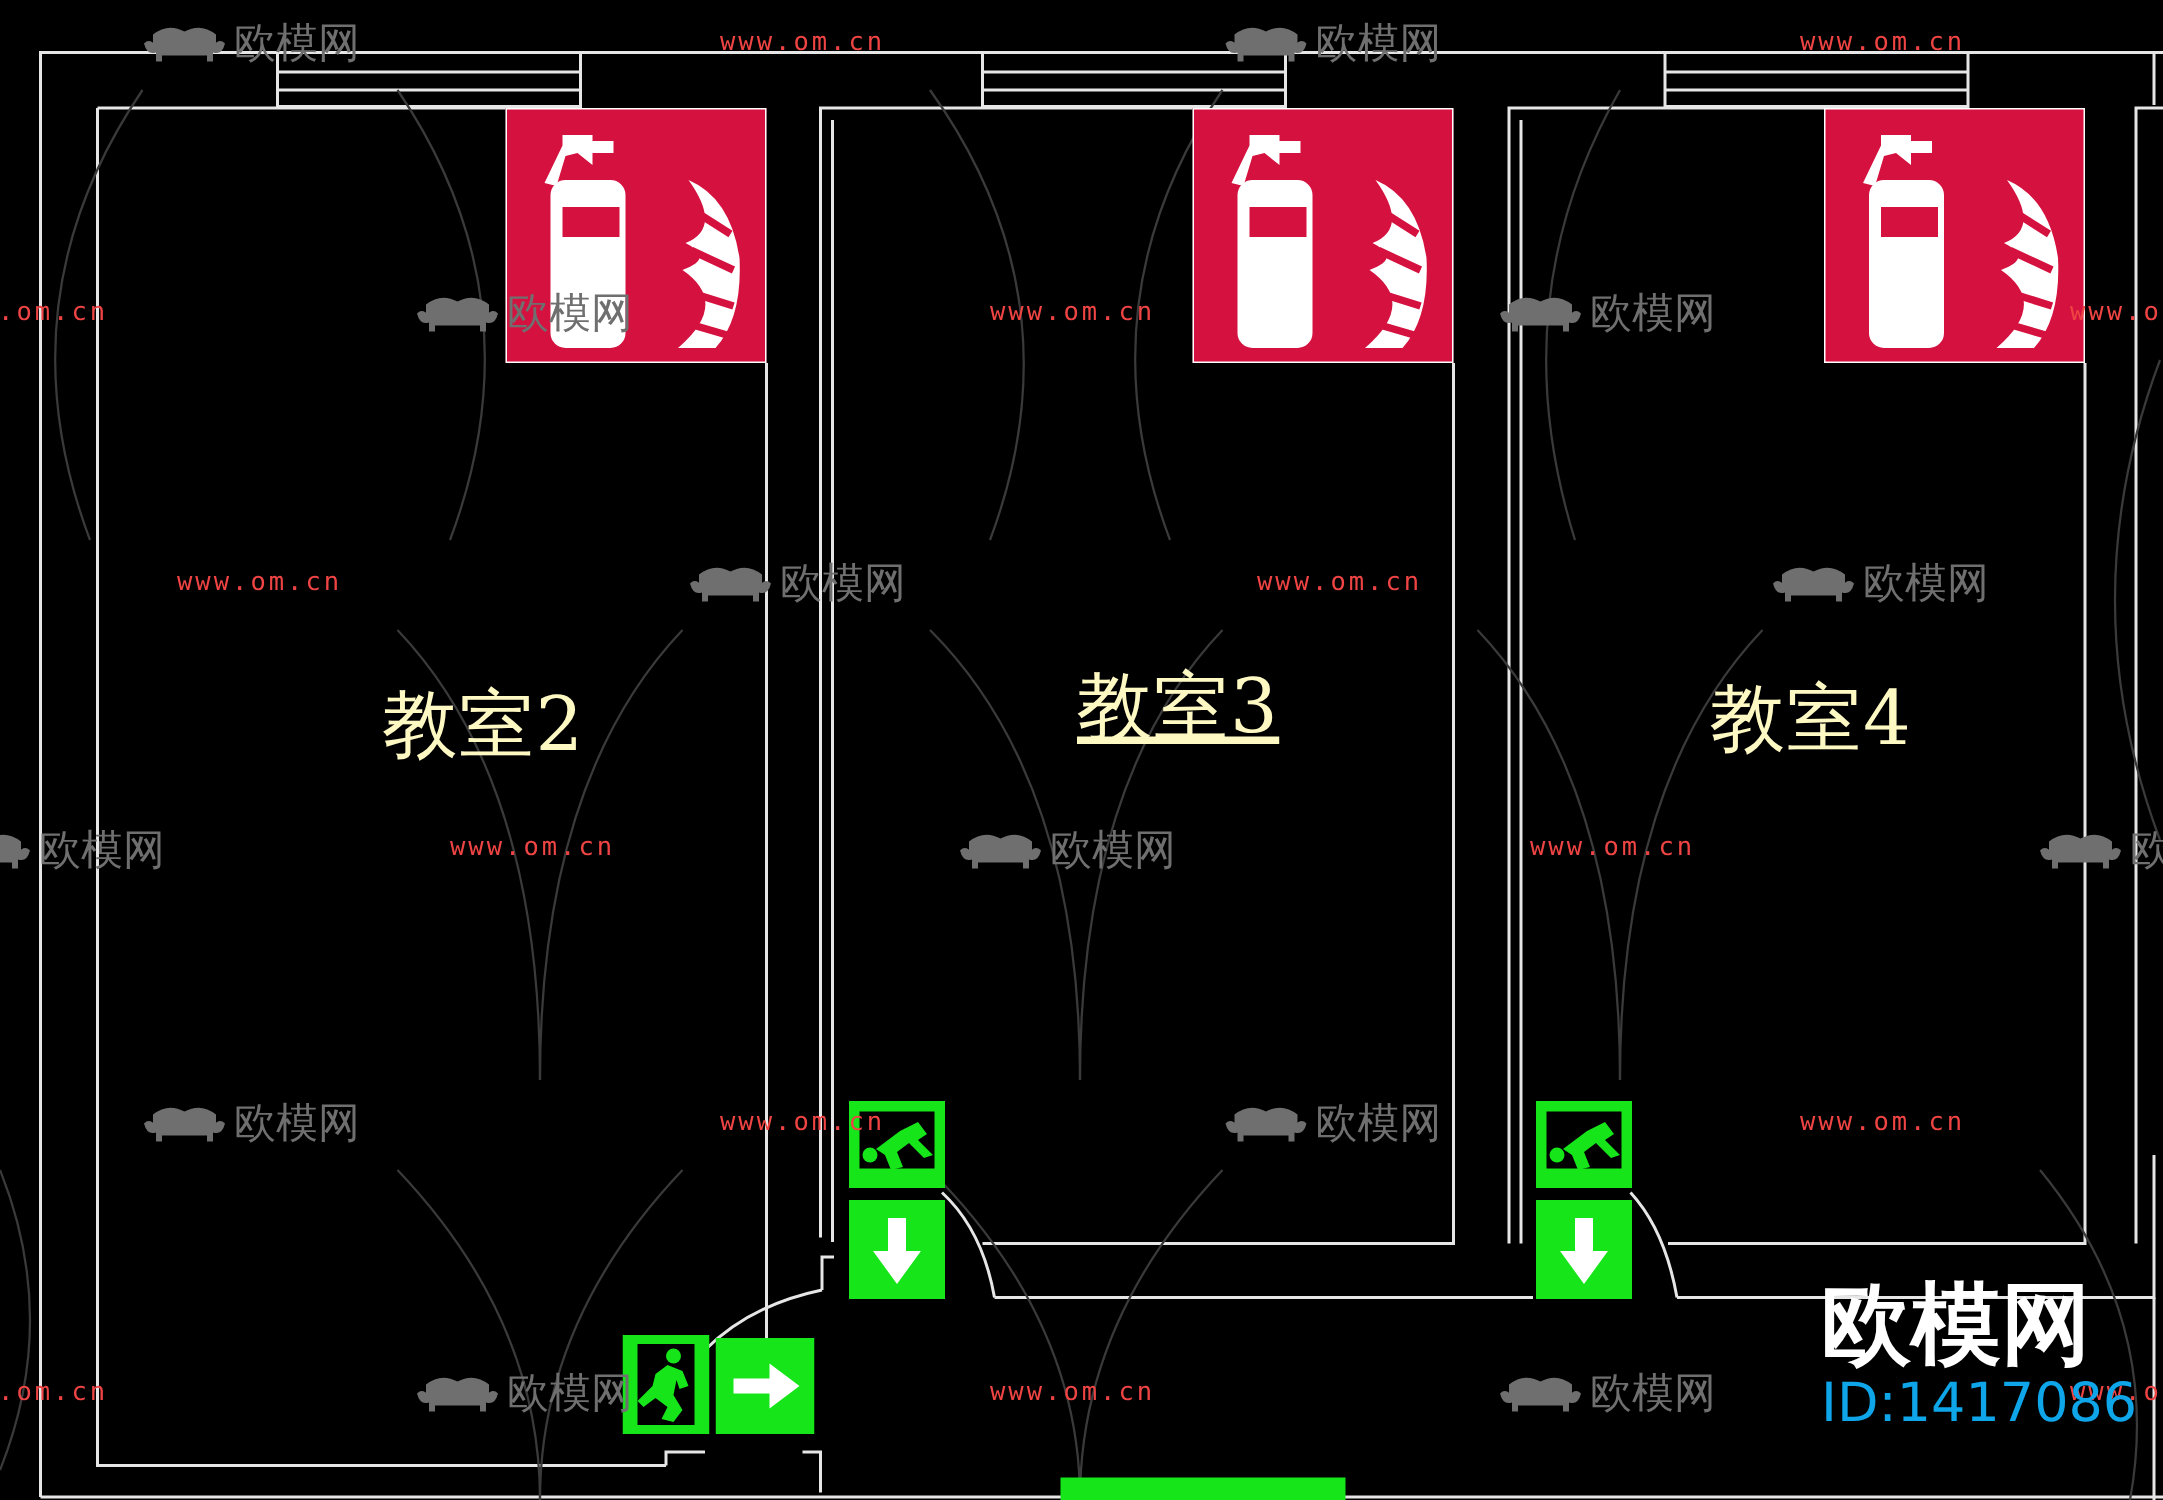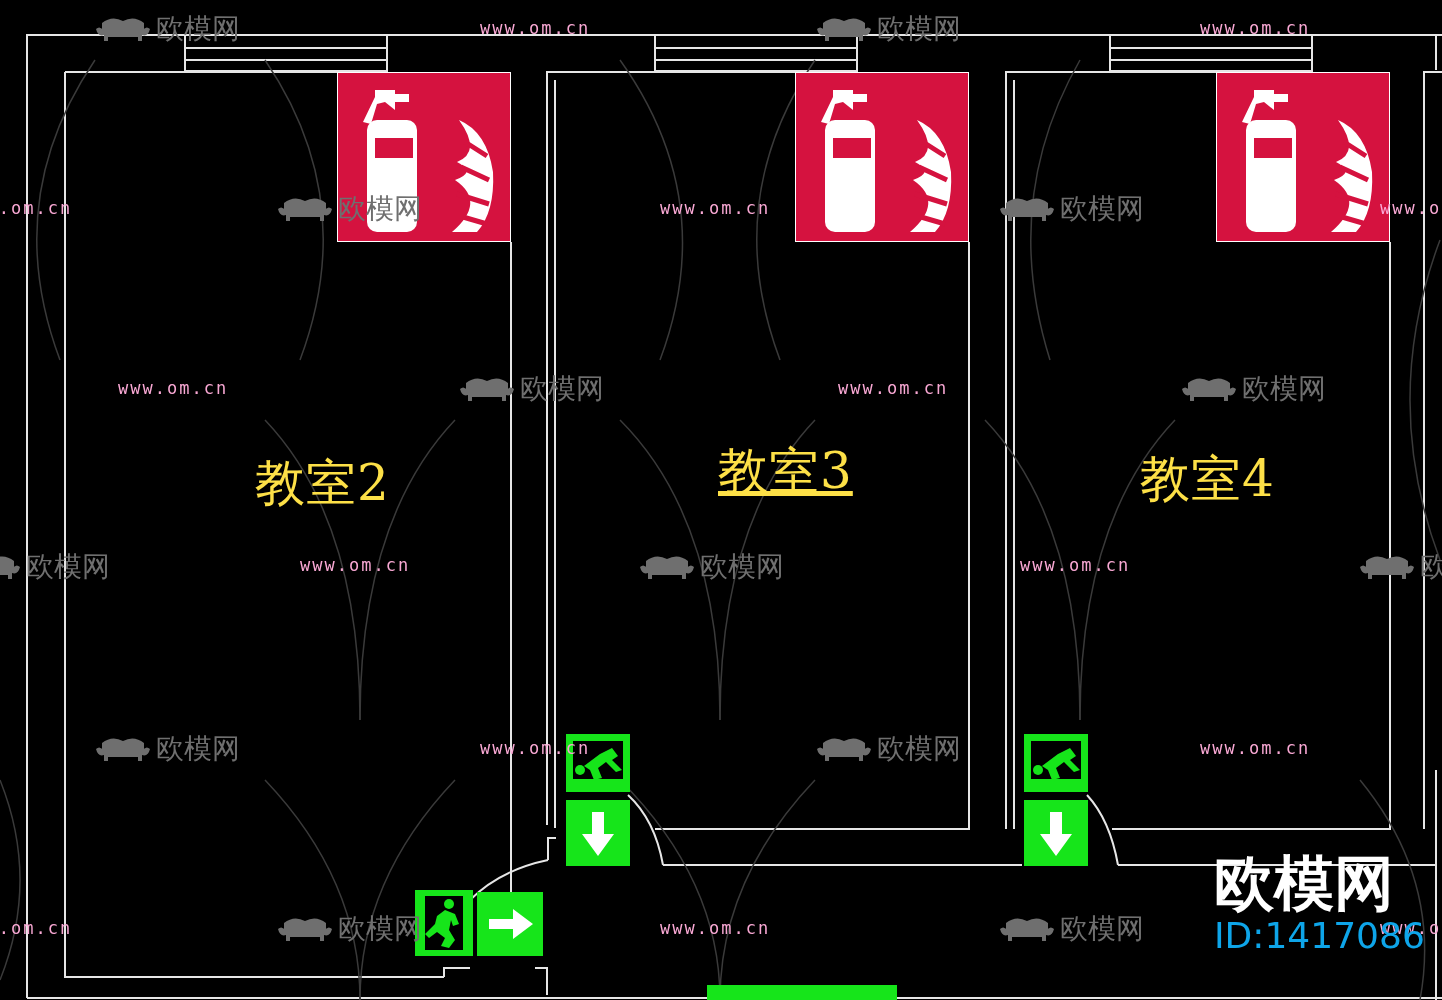--- a/index.html
+++ b/index.html
@@ -1,20 +1,20 @@
 <!DOCTYPE html>
 <html><head>
 <meta charset="utf-8">
 <style>
   html,body{margin:0;padding:0;background:#000;}
   body{width:1442px;height:1000px;position:relative;overflow:hidden;font-family:"DejaVu Sans",sans-serif;}
   svg#plan{position:absolute;left:0;top:0;}
-  .room-label{position:absolute;color:#fde047;font-family:"DejaVu Serif","Liberation Serif",serif;font-size:50px;letter-spacing:1px;white-space:nowrap;}
+  .room-label{position:absolute;color:#fef9c3;font-family:"DejaVu Serif","Liberation Serif",serif;font-size:50px;letter-spacing:1px;white-space:nowrap;}
   .sign{position:absolute;}
-  .wm-text{position:absolute;color:#f9a8d4;font-family:"DejaVu Sans Mono",monospace;font-size:17px;letter-spacing:2px;white-space:nowrap;}
+  .wm-text{position:absolute;color:#ef4444;font-family:"DejaVu Sans Mono",monospace;font-size:17px;letter-spacing:2px;white-space:nowrap;}
   .wm-brand{position:absolute;color:#6f6f6f;font-family:"DejaVu Sans",sans-serif;font-size:28px;white-space:nowrap;display:flex;align-items:center;gap:4px;}
   .wm-brand .sofa{display:inline-block;width:58px;height:32px;}
   .brand-big{position:absolute;left:1214px;top:850px;color:#fff;font-family:"DejaVu Sans",sans-serif;font-size:60px;line-height:66px;font-weight:bold;white-space:nowrap;}
   .brand-id{position:absolute;left:1214px;top:914px;color:#0ea5e9;font-family:"DejaVu Sans",sans-serif;font-size:36px;line-height:44px;white-space:nowrap;}
 </style>
 </head>
 <body>
 
 <svg id="plan" width="1442" height="1000" viewBox="0 0 1442 1000">
   <g fill="none" stroke="#e6e6e6" stroke-width="2">

